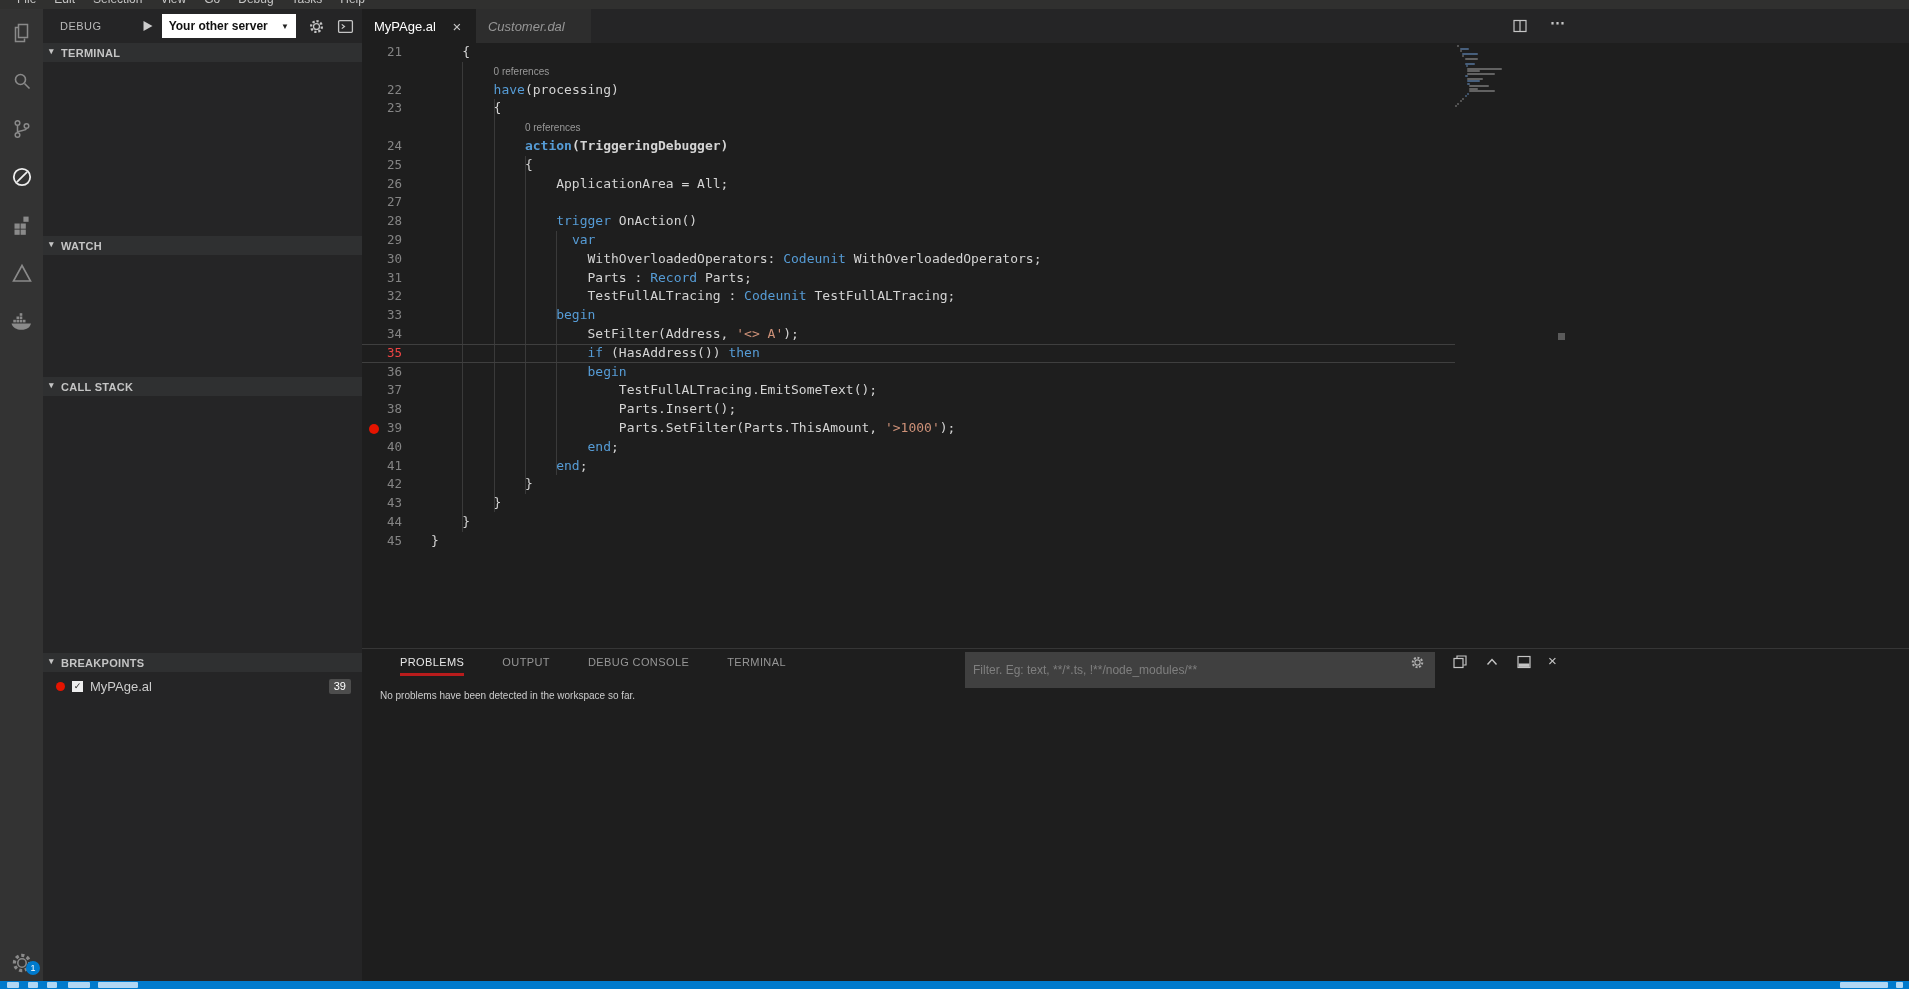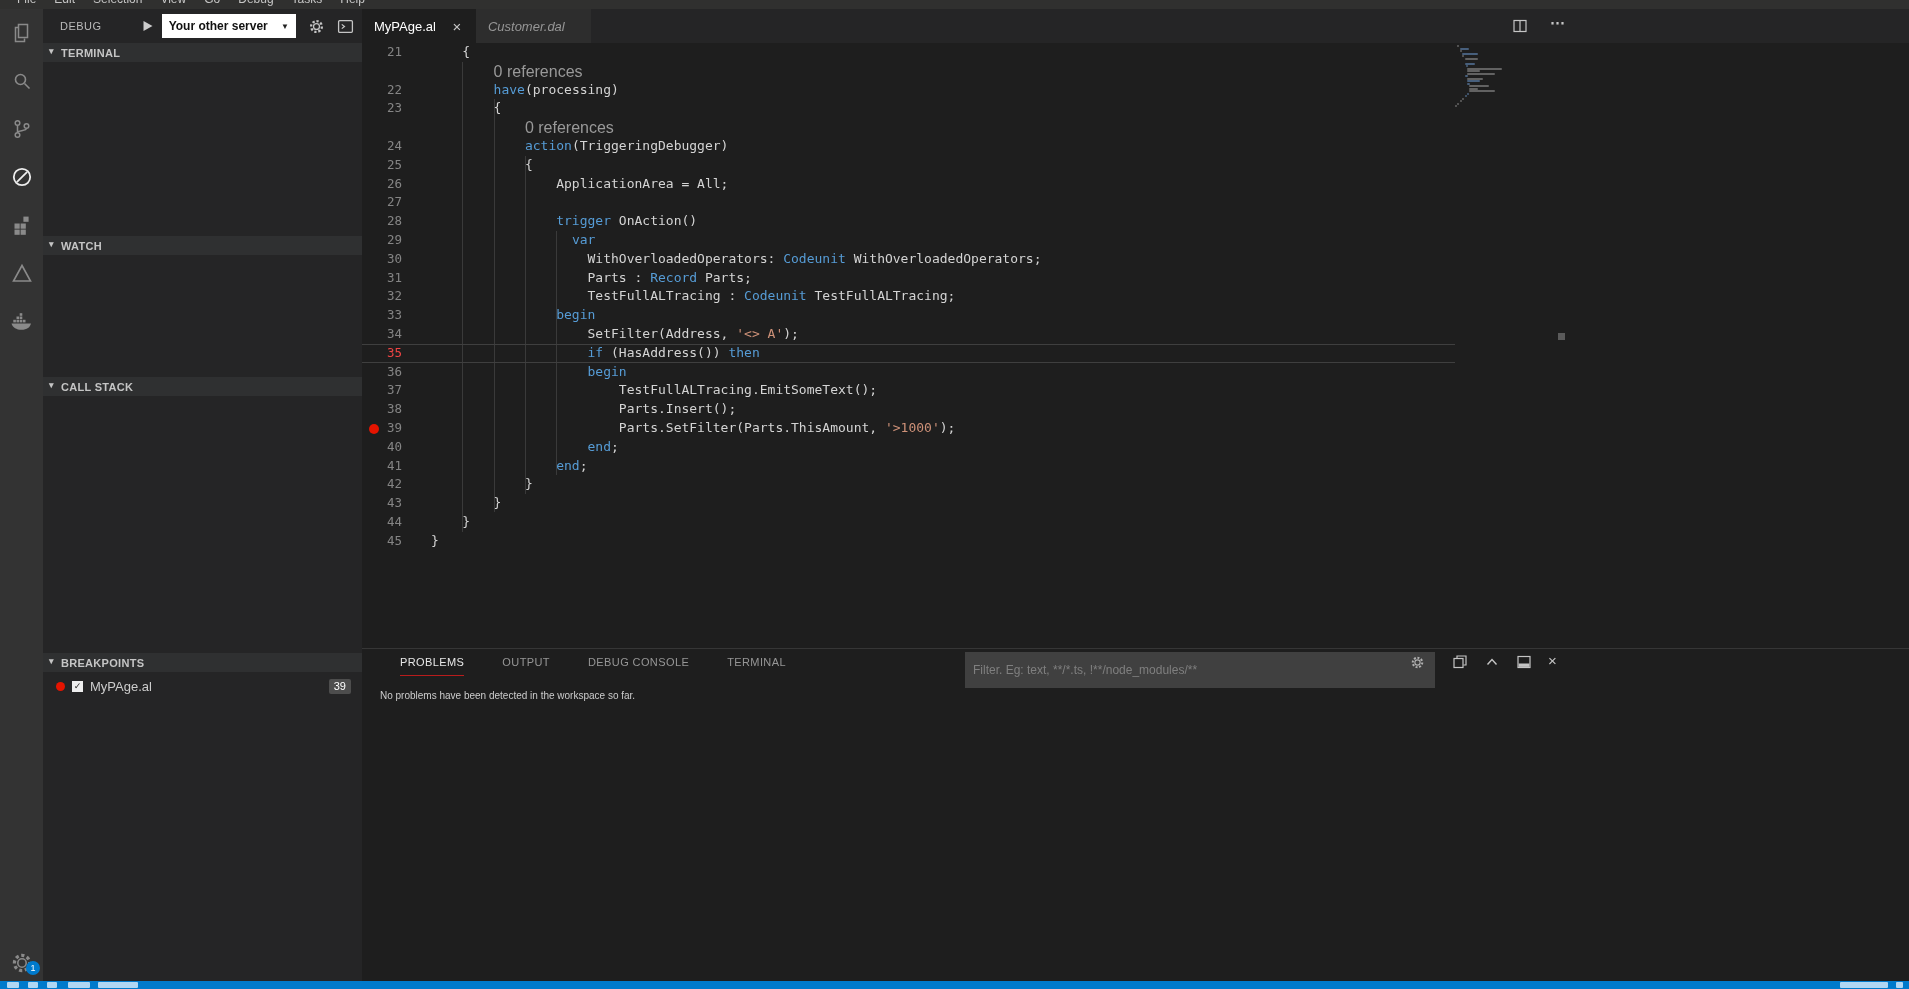--- a/index.html
+++ b/index.html
@@ -48,31 +48,31 @@
   .row { display:flex; height:18.8px; line-height:18.8px; font-family:"DejaVu Sans Mono",monospace; font-size:13px; }
   .row.current { box-shadow: inset 0 1px 0 #3f3f3f, inset 0 -1px 0 #3f3f3f; }
   .row.current .num { color:#ef4444; }
   .gutter { width:69px; flex:none; position:relative; text-align:right; padding-right:29px; }
   .num { color:#858585; font-size:12.5px; }
   .gdot { position:absolute; left:7px; top:5px; width:10px; height:10px; border-radius:50%; background:#e51400; }
   .text { white-space:pre; color:#d4d4d4; }
   .tk-k { color:#569cd6; }
   .tk-s { color:#ce9178; }
   .tk-d { color:#d4d4d4; }
-  .codelens { height:18.8px; line-height:20px; font-size:16px; color:#999999; }
+  .codelens { height:18.8px; line-height:20px; font-size:10px; color:#999999; }
   .guide { position:absolute; width:1px; background:#3a3a3a; }
   .minimap { position:absolute; left:1093px; top:2px; width:62px; }
   .mm-line { height:2px; margin-bottom:0.5px; opacity:.75; border-radius:1px; }
   .ov-marker { position:absolute; left:1196px; top:290px; width:7px; height:7px; background:#5a5a5a; }
 
   
   .panel { height:333px; flex:none; border-top:1px solid rgba(128,128,128,0.25); position:relative; }
   .panel-header { height:27px; display:flex; align-items:center; padding-left:38px; position:relative; }
   .panel-tab { font-size:11px; color:#969696; margin-right:38px; height:27px; line-height:26px; letter-spacing:.4px; }
-  .panel-tab.active { color:#e7e7e7; border-bottom:1px solid #b91c1c; }
+  .panel-tab.active { color:#e7e7e7; border-bottom:3px solid #b91c1c; }
   .panel-filter { position:absolute; left:603px; top:3px; width:470px; height:36px; background:#404040; border:none; color:#bbbbbb; font-size:12px; padding:0 28px 0 8px; font-family:"Liberation Sans",sans-serif; }
   .panel-filter::placeholder { color:#7f7f7f; }
   .filter-gear { position:absolute; left:1048px; top:6px; }
   .panel-action { position:absolute; top:5px; color:#c5c5c5; }
   .panel-msg { padding:14px 0 0 18px; color:#cccccc; font-size:10px; }
 
   
   .statusbar { height:8px; background:#007acc; position:relative; overflow:hidden; }
   .st-mark { position:absolute; top:1px; height:6px; background:#cfe8fa; opacity:.85; border-radius:1px; }
 </style>
@@ -247,21 +247,21 @@
             <div class="gutter"><span class="num">22</span></div>
             <div class="text" style="padding-left: 62.616px;"><span class="tk-k">have</span><span class="tk-d">(processing)</span></div>
           </div>
           <div class="row">
             <div class="gutter"><span class="num">23</span></div>
             <div class="text" style="padding-left: 62.616px;"><span class="tk-d">{</span></div>
           </div>
           <div class="codelens" style="padding-left: 162.924px;">0 references</div>
           <div class="row">
             <div class="gutter"><span class="num">24</span></div>
-            <div class="text" style="padding-left: 93.924px;"><span class="tk-k">action</span><span class="tk-d">(TriggeringDebugger)</span></div>
+            <div class="text" style="padding-left: 93.924px; font-weight: bold;"><span class="tk-k">action</span><span class="tk-d">(TriggeringDebugger)</span></div>
           </div>
           <div class="row">
             <div class="gutter"><span class="num">25</span></div>
             <div class="text" style="padding-left: 93.924px;"><span class="tk-d">{</span></div>
           </div>
           <div class="row">
             <div class="gutter"><span class="num">26</span></div>
             <div class="text" style="padding-left: 125.232px;"><span class="tk-d">ApplicationArea = All;</span></div>
           </div>
           <div class="row">

